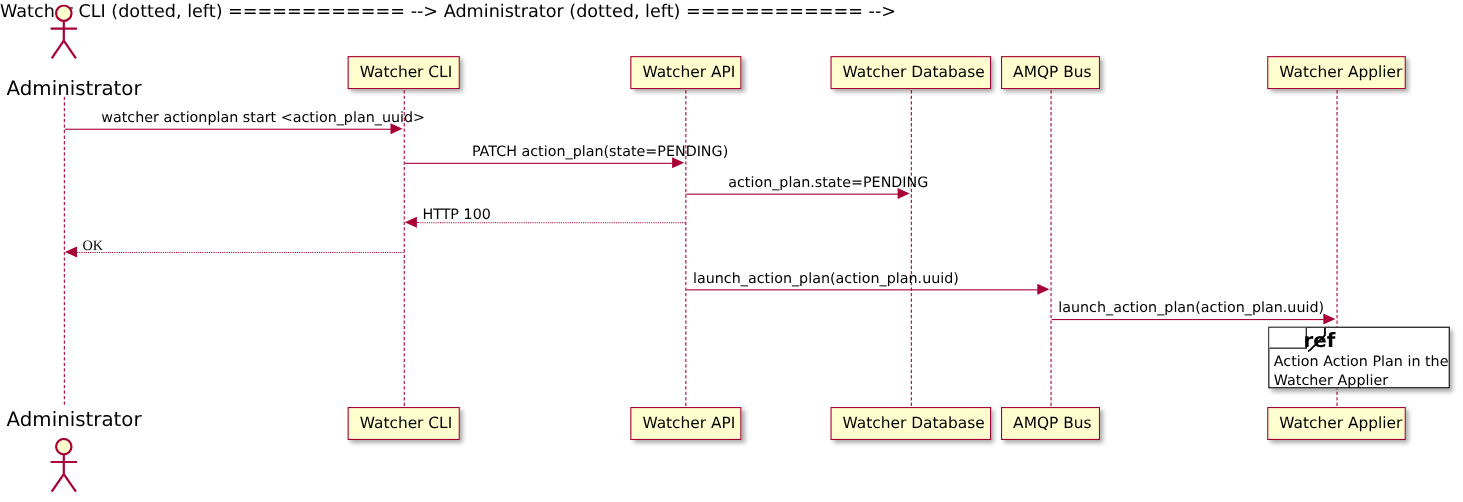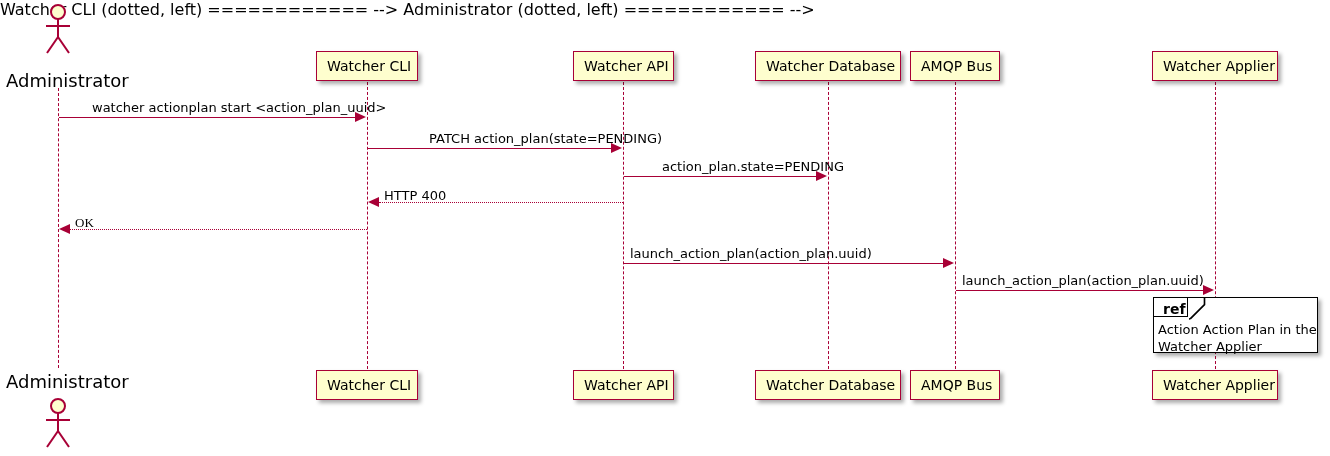--- a/index.html
+++ b/index.html
@@ -107,25 +107,26 @@
     background: #FFFFFF;
   }
   .ref-tab-corner-line {
     position: absolute;
     top: 0;
     width: 22px;
     height: 22px;
   }
   .ref-label {
     position: absolute;
-    font-size: 14px;
+    font-size: 18px;
     line-height: 13px;
     font-weight: bold;
     color: #000000;
     white-space: nowrap;
+    margin-left: 22px;
   }
   .ref-body {
     position: absolute;
     font-size: 13px;
     line-height: 16px;
     color: #000000;
     white-space: nowrap;
   }
 </style>
 </head>
@@ -196,21 +197,21 @@
   <div class="msg-label" style="left:384px; top:132px;margin-left:45px;">PATCH action_plan(state=PENDING)</div>
   <div class="msg-line" style="left:368px; top:148px; width:244px;"></div>
   <div class="arrow-head right" style="left:611px; top:143px;"></div>
 
   
   <div class="msg-label" style="left:662px; top:160px;">action_plan.state=PENDING</div>
   <div class="msg-line" style="left:624px; top:176px; width:193px;"></div>
   <div class="arrow-head right" style="left:816px; top:171px;"></div>
 
    Watcher CLI (dotted, left) ============ --&gt;
-  <div class="msg-label" style="left:384px; top:189px;">HTTP 400</div>
+  <div class="msg-label" style="left:384px; top:189px;">HTTP 100</div>
   <div class="msg-line dotted" style="left:379px; top:202px; width:244px;"></div>
   <div class="arrow-head left" style="left:368px; top:197px;"></div>
 
    Administrator (dotted, left) ============ --&gt;
   <div class="msg-label" style="left:75px; top:216px;font-family:Liberation Serif, serif;">OK</div>
   <div class="msg-line dotted" style="left:70px; top:229px; width:297px;"></div>
   <div class="arrow-head left" style="left:59px; top:224px;"></div>
 
   
   <div class="msg-label" style="left:630px; top:247px;">launch_action_plan(action_plan.uuid)</div>

